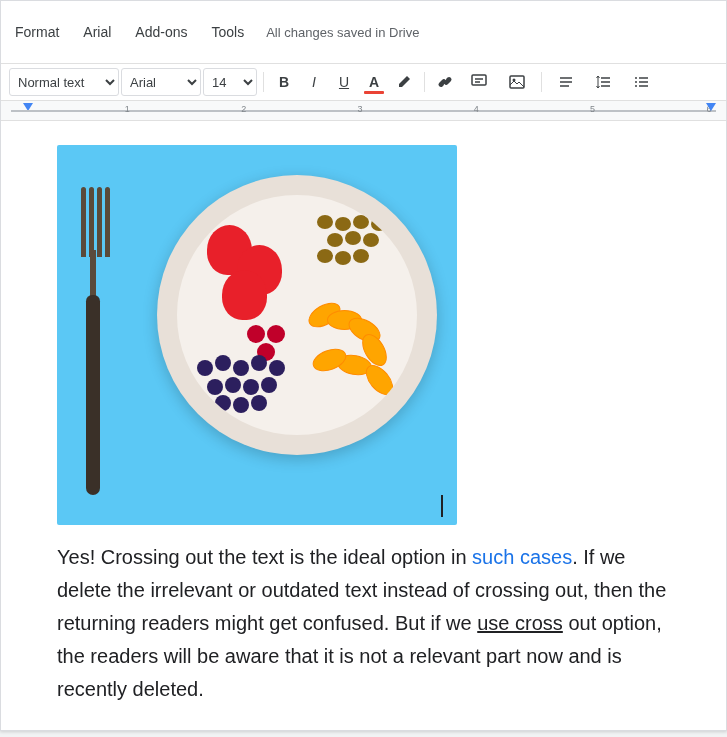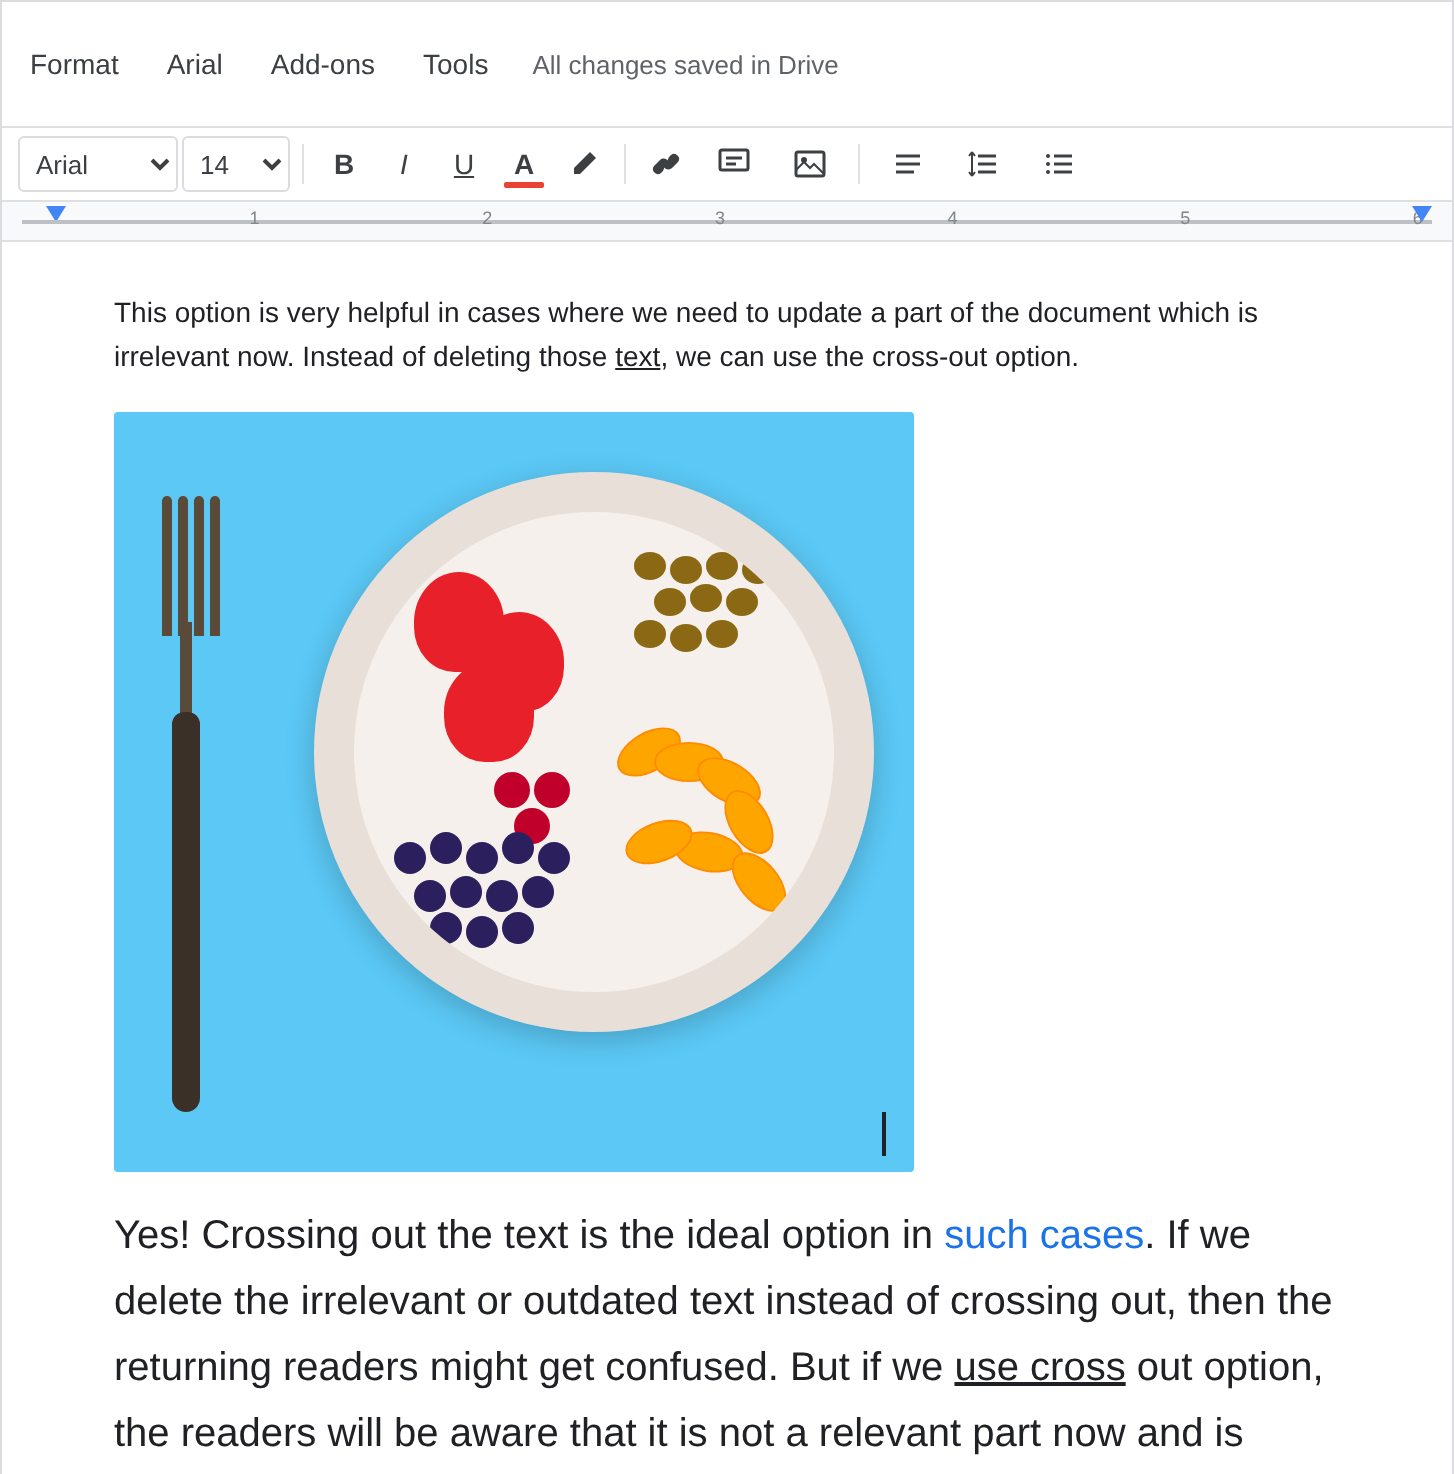--- a/index.html
+++ b/index.html
@@ -351,20 +351,25 @@
 
   <div class="menu-bar">
     <span class="menu-item">Format</span>
     <span class="menu-item">Arial</span>
     <span class="menu-item">Add-ons</span>
     <span class="menu-item">Tools</span>
     <span class="saved-status">All changes saved in Drive</span>
   </div>
 
   <div class="toolbar">
+    <select class="toolbar-select style-select">
+      <option>Normal text</option>
+      <option>Heading 1</option>
+      <option>Heading 2</option>
+    </select>
     <select class="toolbar-select font-select">
       <option>Arial</option>
       <option>Times New Roman</option>
     </select>
     <select class="toolbar-select size-select">
       <option>14</option>
       <option>12</option>
       <option>16</option>
     </select>
     <div class="toolbar-sep"></div>
@@ -438,25 +443,20 @@
         <span class="ruler-marker" style="left:66%">4</span>
         <span class="ruler-marker" style="left:82.5%">5</span>
         <span class="ruler-marker" style="left:99%">6</span>
       </div>
       <div class="ruler-triangle-right"></div>
     </div>
   </div>
 
   <div class="doc-area">
 
-    <p class="doc-text">
-      This option is very helpful in cases where we need to update a part of the
-      document which is irrelevant now. Instead of deleting those <span class="underline-text">text</span>, we can
-      use the cross-out option.
-    </p>
 
     <div class="doc-image-container">
       <div class="doc-image">
         <div class="bowl-scene">
 
           <div class="fork">
             <div class="fork-tines">
               <div class="tine"></div>
               <div class="tine"></div>
               <div class="tine"></div>

